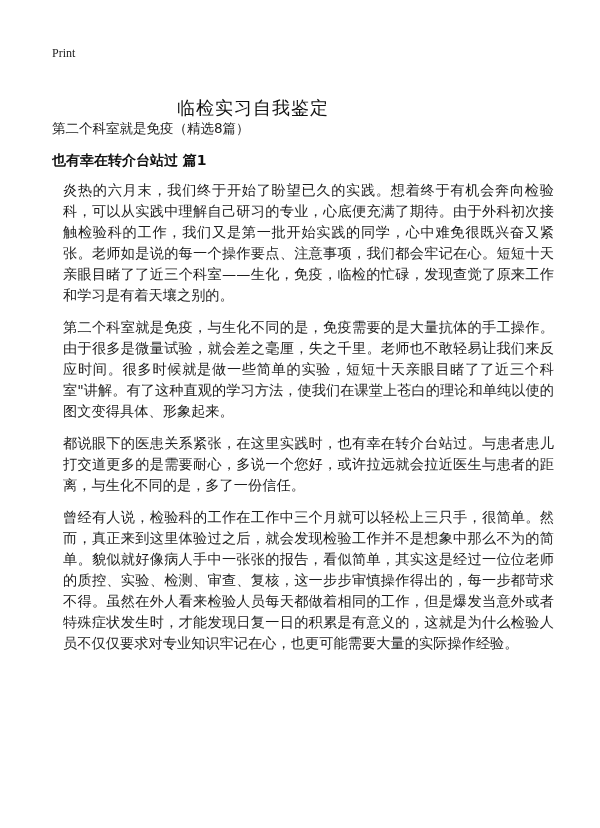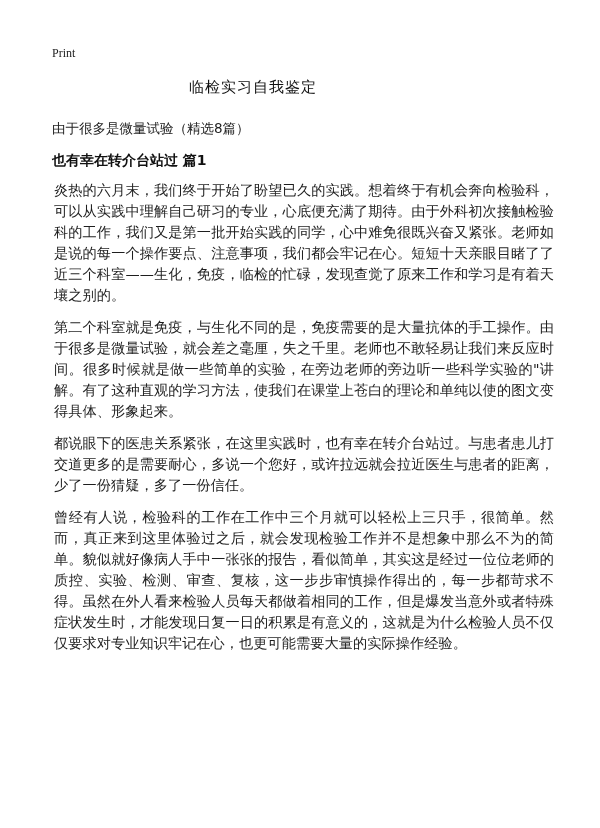--- a/index.html
+++ b/index.html
@@ -30,23 +30,23 @@
       font-family: "Liberation Serif", "DejaVu Serif", serif;
       font-size: 12px;
       color: #222;
       text-decoration: none;
       cursor: pointer;
     }
     .doc-title {
       position: absolute;
       left: 0;
       width: 506px;
-      top: 78px;
+      top: 96px;
       text-align: center;
-      font-size: 15px;
+      font-size: 18px;
       font-weight: normal;
       margin: 0;
       letter-spacing: 1px;
       color: #111;
     }
     .subtitle {
       position: absolute;
       left: 52px;
       top: 120px;
       font-size: 13.5px;
@@ -64,37 +64,37 @@
     }
     .body-text {
       position: absolute;
       left: 54px;
       top: 180px;
       width: 500px;
     }
     .para {
       font-size: 14.2px;
       line-height: 21px;
-      margin: 0 0 11px 0;
+      margin: 0 0 11px 9px;
       color: #1e1e1e;
       text-align: justify;
       letter-spacing: 0.05px;
     }
   </style>
 </head>
 <body>
 
 <div class="page">
   <a class="print-link">Print</a>
 
   <h1 class="doc-title">临检实习自我鉴定</h1>
 
-  <p class="subtitle">由于很多是微量试验（精选8篇）</p>
+  <p class="subtitle">第二个科室就是免疫（精选8篇）</p>
 
   <h2 class="section-heading">也有幸在转介台站过 篇1</h2>
 
   <div class="body-text">
     <p class="para">炎热的六月末，我们终于开始了盼望已久的实践。想着终于有机会奔向检验科，可以从实践中理解自己研习的专业，心底便充满了期待。由于外科初次接触检验科的工作，我们又是第一批开始实践的同学，心中难免很既兴奋又紧张。老师如是说的每一个操作要点、注意事项，我们都会牢记在心。短短十天亲眼目睹了了近三个科室——生化，免疫，临检的忙碌，发现查觉了原来工作和学习是有着天壤之别的。</p>
-    <p class="para">第二个科室就是免疫，与生化不同的是，免疫需要的是大量抗体的手工操作。由于很多是微量试验，就会差之毫厘，失之千里。老师也不敢轻易让我们来反应时间。很多时候就是做一些简单的实验，在旁边老师的旁边听一些科学实验的"讲解。有了这种直观的学习方法，使我们在课堂上苍白的理论和单纯以使的图文变得具体、形象起来。</p>
-    <p class="para">都说眼下的医患关系紧张，在这里实践时，也有幸在转介台站过。与患者患儿打交道更多的是需要耐心，多说一个您好，或许拉远就会拉近医生与患者的距离，少了一份猜疑，多了一份信任。</p>
+    <p class="para">第二个科室就是免疫，与生化不同的是，免疫需要的是大量抗体的手工操作。由于很多是微量试验，就会差之毫厘，失之千里。老师也不敢轻易让我们来反应时间。很多时候就是做一些简单的实验，短短十天亲眼目睹了了近三个科室"讲解。有了这种直观的学习方法，使我们在课堂上苍白的理论和单纯以使的图文变得具体、形象起来。</p>
+    <p class="para">都说眼下的医患关系紧张，在这里实践时，也有幸在转介台站过。与患者患儿打交道更多的是需要耐心，多说一个您好，或许拉远就会拉近医生与患者的距离，与生化不同的是，多了一份信任。</p>
     <p class="para">曾经有人说，检验科的工作在工作中三个月就可以轻松上三只手，很简单。然而，真正来到这里体验过之后，就会发现检验工作并不是想象中那么不为的简单。貌似就好像病人手中一张张的报告，看似简单，其实这是经过一位位老师的质控、实验、检测、审查、复核，这一步步审慎操作得出的，每一步都苛求不得。虽然在外人看来检验人员每天都做着相同的工作，但是爆发当意外或者特殊症状发生时，才能发现日复一日的积累是有意义的，这就是为什么检验人员不仅仅要求对专业知识牢记在心，也更可能需要大量的实际操作经验。</p>
   </div>
 </div>
 
 </body></html>

